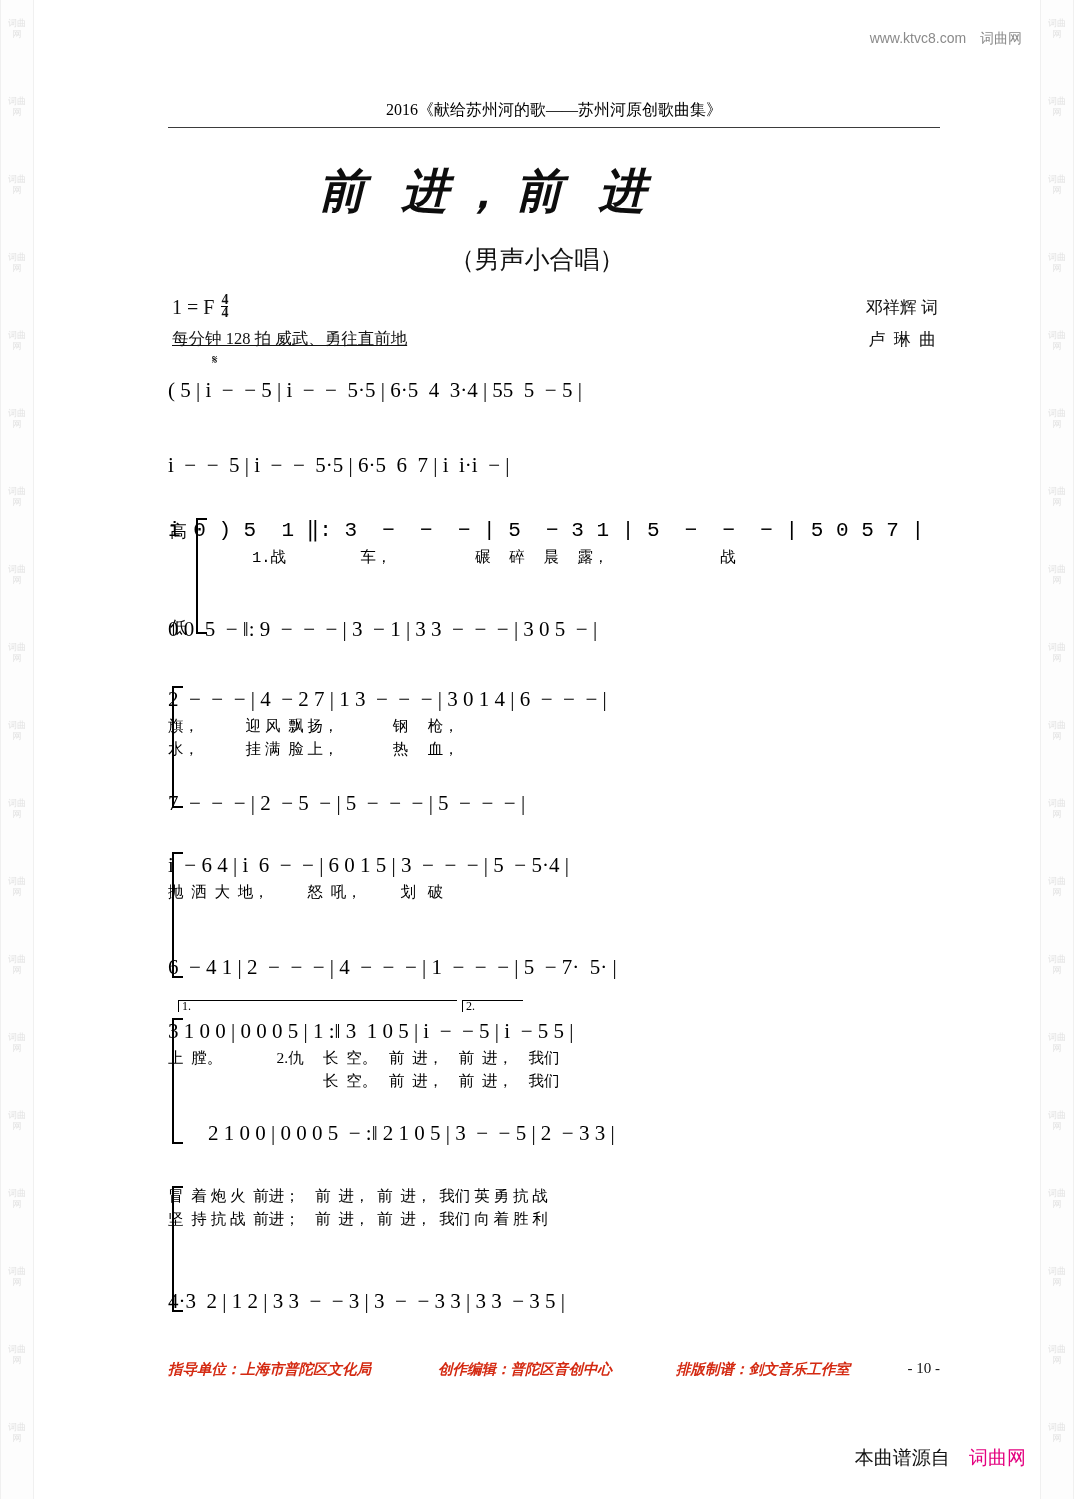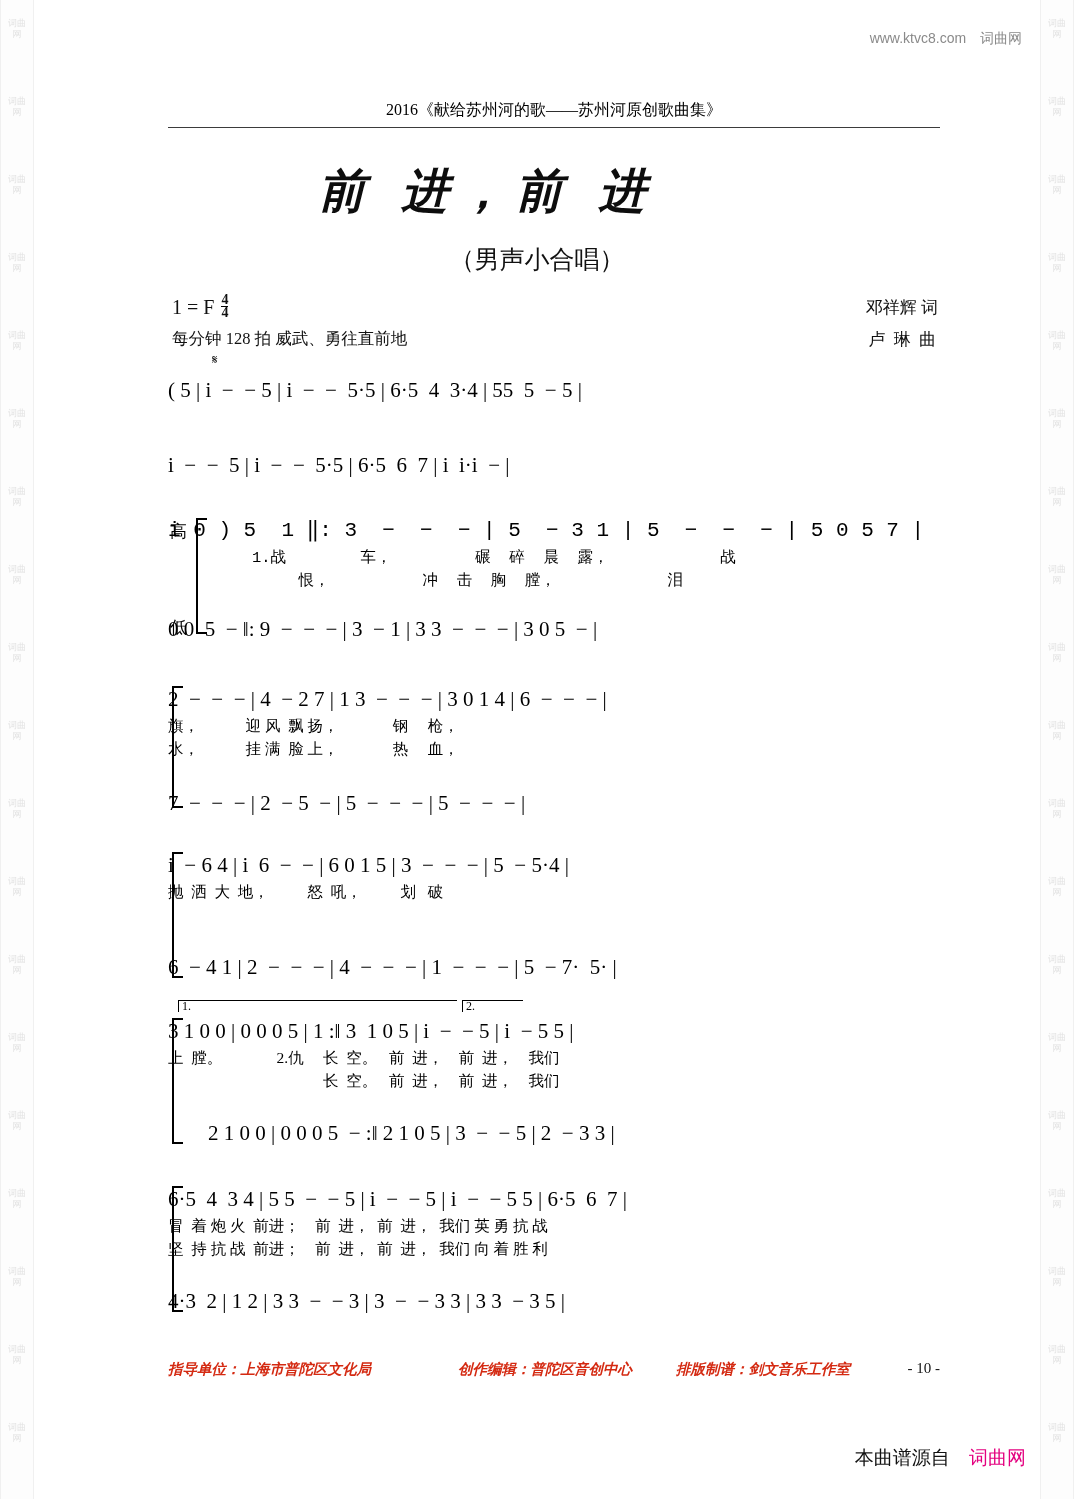--- a/index.html
+++ b/index.html
@@ -104,20 +104,21 @@
     text-align: center;
     font-weight: bold;
   }
   .meta-key .frac span { display: block; }
   .meta-tempo {
     position: absolute;
     left: 172px;
     top: 328px;
     font-size: 16.5px;
     color: #111;
+    text-decoration: underline;
   }
   .meta-lyricist {
     position: absolute;
     right: 136px;
     top: 296px;
     font-size: 17px;
     color: #111;
   }
   .meta-composer {
     position: absolute;
@@ -182,21 +183,21 @@
     left: 168px;
     top: 1360px;
     width: 772px;
     font-size: 14.5px;
     color: #d42a12;
     font-weight: bold;
     font-style: italic;
     font-family: "Liberation Serif", serif;
   }
   .footer .f1 { position: absolute; left: 0; }
-  .footer .f2 { position: absolute; left: 270px; margin-left: 20px; }
+  .footer .f2 { position: absolute; left: 270px; }
   .footer .f3 { position: absolute; left: 508px; }
   .footer .pagenum {
     position: absolute;
     right: 0;
     color: #111;
     font-style: normal;
     font-weight: normal;
     font-size: 15px;
   }
 
@@ -292,21 +293,20 @@
     <div class="notes">i  −  −  5 | i  −  −  5·5 | 6·5  6  7 | i  i·i  − |</div>
   </div>
 
   <div class="small-label" style="left:170px; top:520px;">高</div>
   <div class="seg-bracket" style="left:196px; top:518px; height:112px;"></div>
   <div class="small-label" style="left:170px; top:616px;">低</div>
 
   <div class="staff" style="top:516px;font-family:Liberation Mono, monospace;">
     <div class="notes">i 0 ) 5  1 ‖: 3  −  −  − | 5  − 3 1 | 5  −  −  − | 5 0 5 7 |</div>
     <div class="lyric" style="margin-left:84px;">1.战        车，         碾  碎  晨  露，            战</div>
-    <div class="lyric" style="margin-left:84px;">     恨，          冲  击  胸  膛，            泪</div>
   </div>
 
   <div class="staff" style="top:614px;">
     <div class="notes">0 0  5  − ‖: 9  −  −  − | 3  − 1 | 3 3  −  −  − | 3 0 5  − |</div>
   </div>
 
   <div class="seg-bracket" style="left:172px; top:686px; height:118px;"></div>
   <div class="staff" style="top:684px;">
     <div class="notes">2  −  −  − | 4  − 2 7 | 1 3  −  −  − | 3 0 1 4 | 6  −  −  − |</div>
     <div class="lyric">旗，            迎 风  飘 扬，              钢     枪，</div>
@@ -337,21 +337,20 @@
     <div class="notes">3 1 0 0 | 0 0 0 5 | 1 :‖ 3  1 0 5 | i  −  − 5 | i  − 5 5 |</div>
     <div class="lyric">上  膛。              2.仇     长  空。   前  进，    前  进，    我们</div>
     <div class="lyric">                                        长  空。   前  进，    前  进，    我们</div>
   </div>
   <div class="staff" style="top:1118px;margin-left:40px;">
     <div class="notes">2 1 0 0 | 0 0 0 5  − :‖ 2 1 0 5 | 3  −  − 5 | 2  − 3 3 |</div>
   </div>
 
   <div class="seg-bracket" style="left:172px; top:1186px; height:122px;"></div>
   <div class="staff" style="top:1184px;">
-    <div class="notes">6·5  4  3 4 | 5 5  −  − 5 | i  −  − 5 | i  −  − 5 5 | 6·5  6  7 |</div>
     <div class="lyric">冒  着 炮 火  前进；    前  进，  前  进，  我们 英 勇 抗 战</div>
     <div class="lyric">坚  持 抗 战  前进；    前  进，  前  进，  我们 向 着 胜 利</div>
   </div>
   <div class="staff" style="top:1286px;">
     <div class="notes">4·3  2 | 1 2 | 3 3  −  − 3 | 3  −  − 3 3 | 3 3  − 3 5 |</div>
   </div>
 
   <div class="footer">
     <span class="f1">指导单位：上海市普陀区文化局</span>
     <span class="f2">创作编辑：普陀区音创中心</span>

